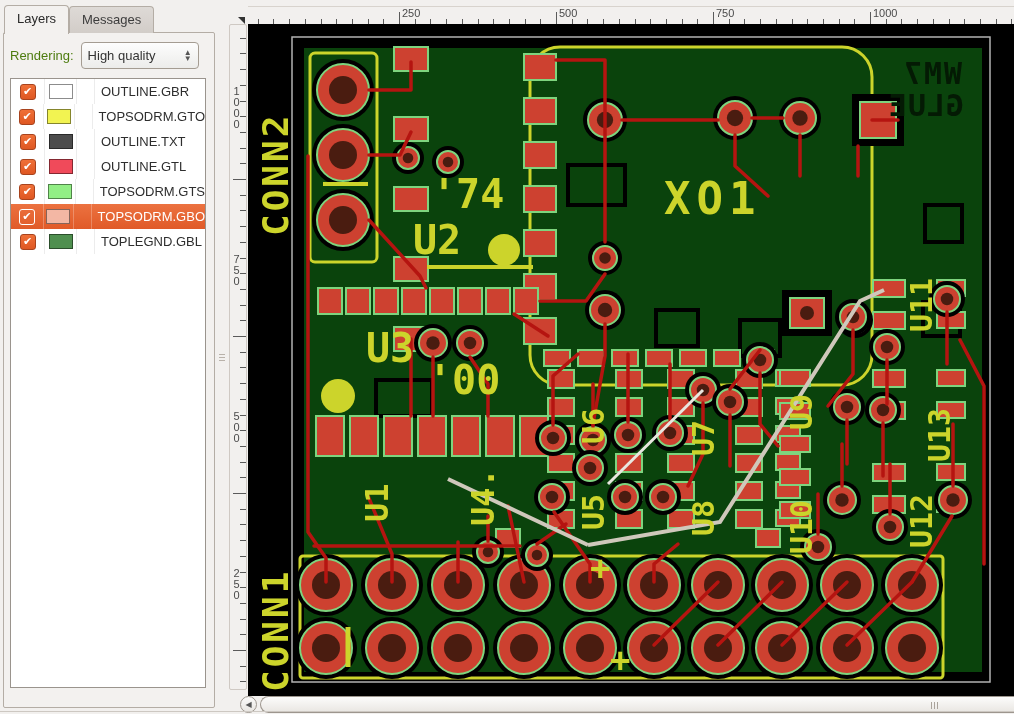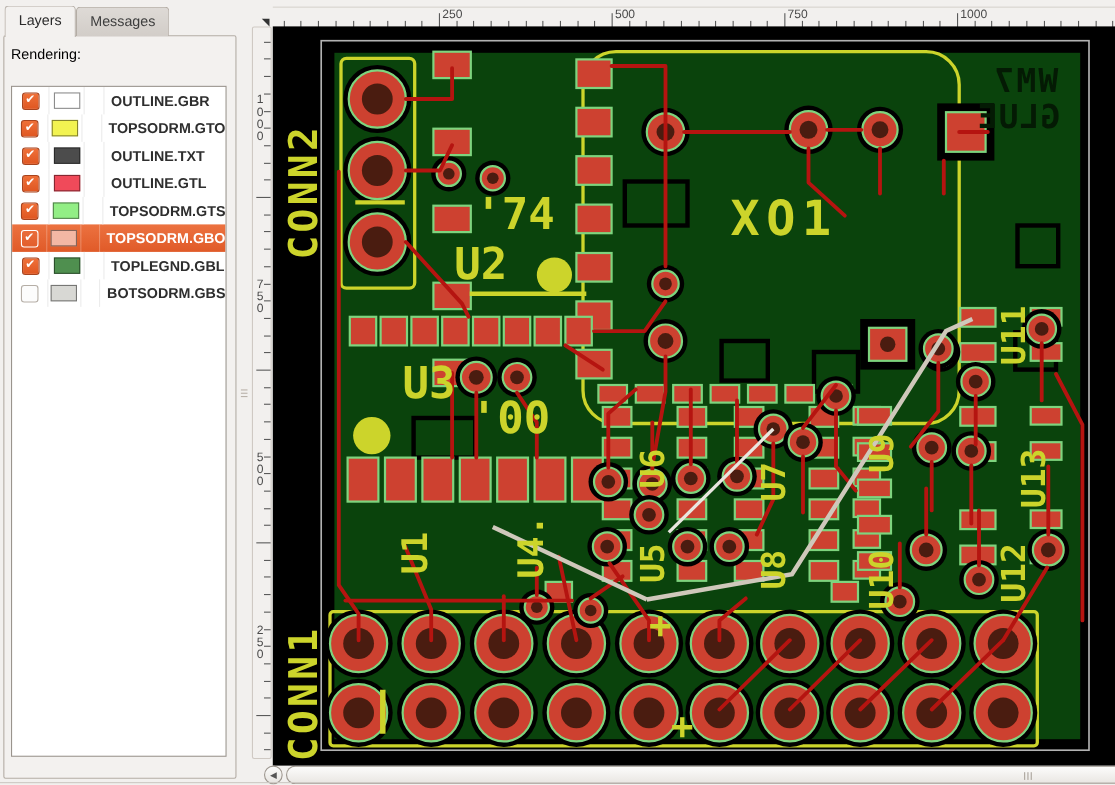--- a/index.html
+++ b/index.html
@@ -9,33 +9,33 @@
     -webkit-font-smoothing:antialiased;
   }
   
   .tabbar{position:absolute;left:4px;top:4px;height:29px;z-index:3;display:flex;align-items:flex-end;}
   .tab{border:1px solid #b4ada5;border-bottom:none;border-radius:4px 4px 0 0;
        padding:5px 12px 6px 12px;font-size:13px;color:#3c3c3c;background:linear-gradient(#dedad6,#d2cdc8);}
   .tab.active{background:#f3f1ef;position:relative;top:1px;padding-bottom:8px;color:#2a2a2a;}
   .panel-frame{position:absolute;left:3px;top:32px;width:212px;height:676px;
        border:1px solid #b4ada5;border-radius:2px;background:#f3f1ef;box-sizing:border-box;}
   .render-row{position:absolute;left:10px;top:42px;display:flex;align-items:center;gap:7px;}
-  .render-label{font-size:13px;color:#000000;text-align:right;}
+  .render-label{font-size:13px;color:#4d7c0f;text-align:right;}
   .dropdown{width:118px;height:27px;border:1px solid #a49c92;border-radius:4px;
        background:linear-gradient(#fdfdfd,#ececea);display:flex;align-items:center;
        box-sizing:border-box;padding:0 6px;font-size:13px;color:#333;}
   .dropdown .val{flex:1;}
   .spin{display:flex;flex-direction:column;line-height:6px;font-size:8px;color:#555;}
   .layer-list{position:absolute;left:10px;top:78px;width:196px;height:610px;
        background:#fff;border:1px solid #9a948d;box-sizing:border-box;overflow:hidden;}
   .lrow{height:25px;display:flex;align-items:center;font-size:13px;color:#2e2e2e;}
   .lrow .c1{width:34px;display:flex;justify-content:center;border-right:1px solid #ececec;height:100%;align-items:center;box-sizing:border-box;}
   .lrow .c2{width:32px;display:flex;justify-content:center;border-right:1px solid #ececec;height:100%;align-items:center;box-sizing:border-box;}
   .lrow .c3{width:18px;height:100%;border-right:1px solid #ececec;box-sizing:border-box;}
-  .lrow .c4{padding-left:6px;white-space:nowrap;font-weight:bold;}
+  .lrow .c4{padding-left:6px;white-space:nowrap;}
   .lrow.selected{background:linear-gradient(#ec7240,#e05a28);color:#fff;}
   .lrow.selected .c1,.lrow.selected .c2,.lrow.selected .c3{border-right-color:rgba(255,255,255,.25);}
   .cb{width:16px;height:16px;border-radius:3px;box-sizing:border-box;display:flex;align-items:center;justify-content:center;
       font-size:11px;line-height:1;}
   .cb.on{background:linear-gradient(#ef7038,#df5722);border:1px solid #a8431d;color:#fff;}
   .cb.off{background:#fcfcfc;border:1px solid #b5aea6;color:transparent;}
   .lrow.selected .cb.on{background:transparent;border:1px solid #fff;}
   .swatch{width:24px;height:15px;border:1px solid rgba(0,0,0,.45);box-sizing:border-box;}
   
   .splitter{position:absolute;left:216px;top:0;width:12px;height:714px;}
@@ -75,20 +75,27 @@
 </head>
 <body>
 
 <div class="tabbar">
   <div class="tab active">Layers</div>
   <div class="tab">Messages</div>
 </div>
 <div class="panel-frame"></div>
 <div class="render-row">
   <span class="render-label">Rendering:</span>
+  <div class="dropdown">
+    <span class="val">High quality</span>
+    <span class="spin">
+        <span>▲</span>
+        <span>▼</span>
+      </span>
+  </div>
 </div>
 <div class="layer-list" id="layer-list">
     <div class="lrow">
       <div class="c1">
         <div class="cb on">✔</div>
       </div>
       <div class="c2">
         <div class="swatch" style="background: rgb(255, 255, 255);"></div>
       </div>
       <div class="c3"></div>
@@ -146,30 +153,20 @@
     </div>
     <div class="lrow">
       <div class="c1">
         <div class="cb on">✔</div>
       </div>
       <div class="c2">
         <div class="swatch" style="background: rgb(79, 143, 79);"></div>
       </div>
       <div class="c3"></div>
       <div class="c4">TOPLEGND.GBL</div>
-    </div>
-    <div class="lrow">
-      <div class="c1">
-        <div class="cb off"></div>
-      </div>
-      <div class="c2">
-        <div class="swatch" style="background: rgb(216, 216, 212);"></div>
-      </div>
-      <div class="c3"></div>
-      <div class="c4">BOTSODRM.GBS</div>
     </div>
   </div>
 
 <div class="splitter">
   <div class="grip">
       <i></i>
       <i></i>
       <i></i>
     </div>
 </div>

